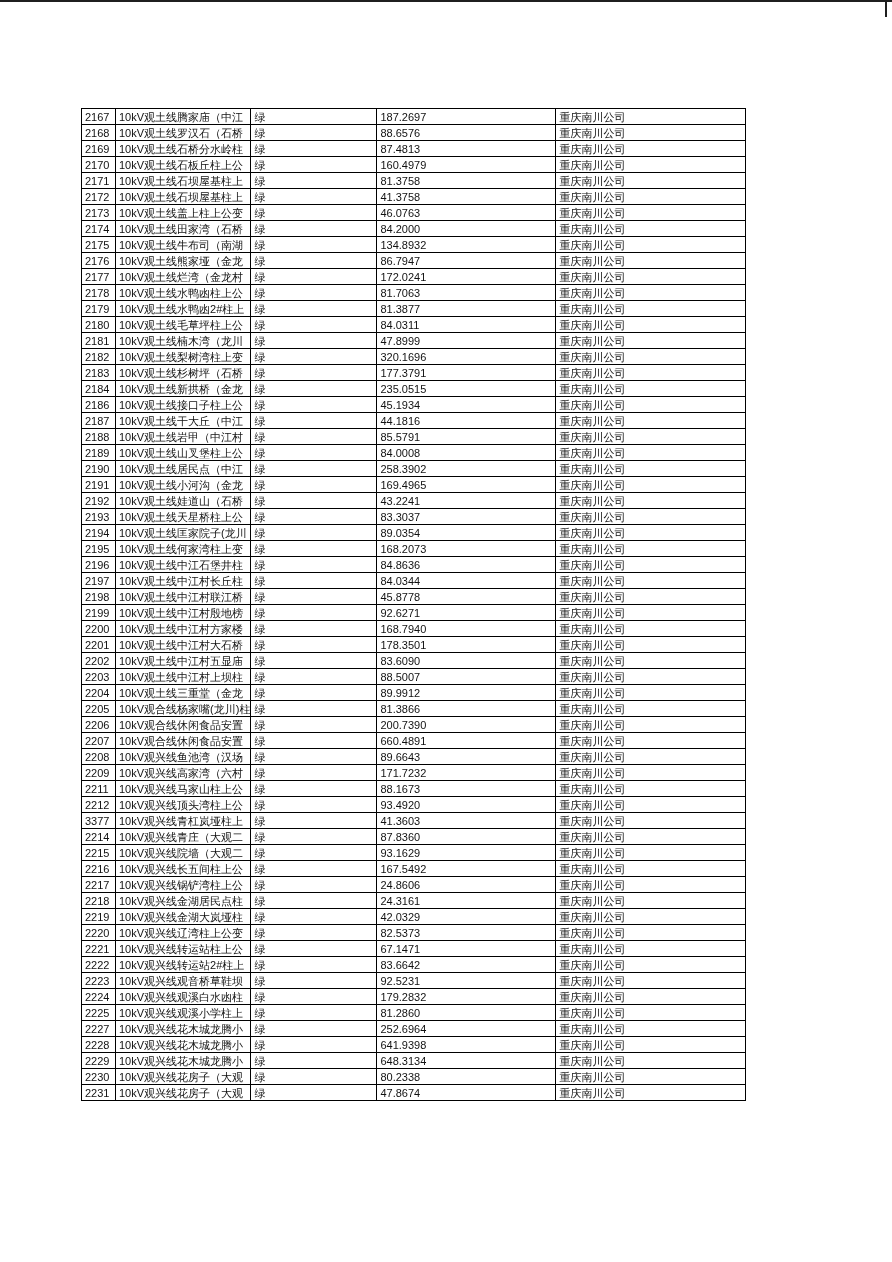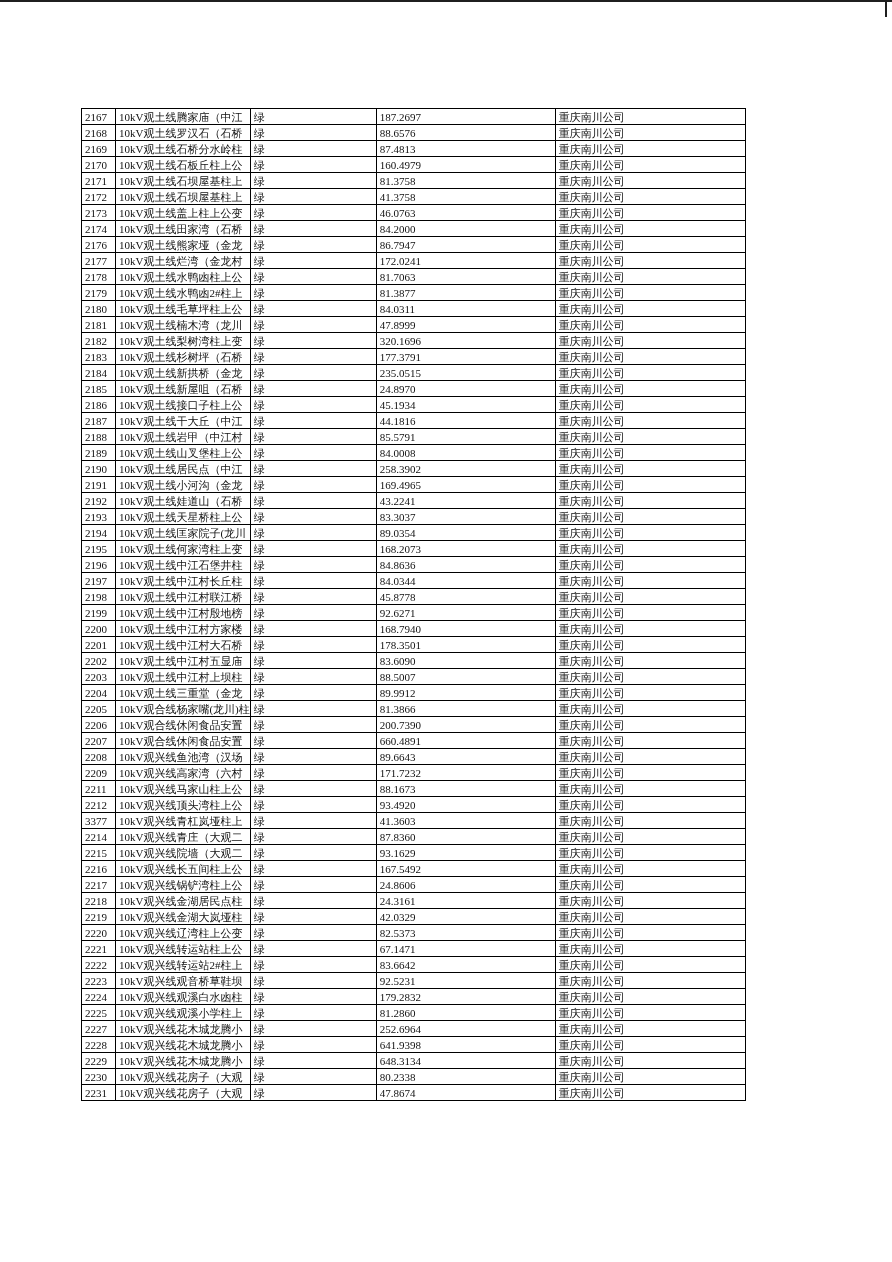--- a/index.html
+++ b/index.html
@@ -30,21 +30,20 @@
     width: 2px;
     height: 17px;
     background: #1f1f1f;
   }
   table.data-table {
     position: absolute;
     left: 81px;
     top: 108px;
     border-collapse: collapse;
     table-layout: fixed;
-    font-family: Liberation Serif, serif;
   }
   table.data-table td {
     box-sizing: border-box;
     border: 1px solid #000000;
     height: 16px;
     padding: 0 0 0 3px;
     font-size: 11px;
     line-height: 14px;
     color: #111111;
     white-space: nowrap;
@@ -115,20 +114,27 @@
           <td class="col-company">重庆南川公司</td>
         </tr>
         <tr>
           <td class="col-row-id">2174</td>
           <td class="col-line-name">10kV观土线田家湾（石桥</td>
           <td class="col-status">绿</td>
           <td class="col-value">84.2000</td>
           <td class="col-company">重庆南川公司</td>
         </tr>
         <tr>
+          <td class="col-row-id">2175</td>
+          <td class="col-line-name">10kV观土线牛布司（南湖</td>
+          <td class="col-status">绿</td>
+          <td class="col-value">134.8932</td>
+          <td class="col-company">重庆南川公司</td>
+        </tr>
+        <tr>
           <td class="col-row-id">2176</td>
           <td class="col-line-name">10kV观土线熊家垭（金龙</td>
           <td class="col-status">绿</td>
           <td class="col-value">86.7947</td>
           <td class="col-company">重庆南川公司</td>
         </tr>
         <tr>
           <td class="col-row-id">2177</td>
           <td class="col-line-name">10kV观土线烂湾（金龙村</td>
           <td class="col-status">绿</td>
@@ -175,27 +181,20 @@
           <td class="col-line-name">10kV观土线杉树坪（石桥</td>
           <td class="col-status">绿</td>
           <td class="col-value">177.3791</td>
           <td class="col-company">重庆南川公司</td>
         </tr>
         <tr>
           <td class="col-row-id">2184</td>
           <td class="col-line-name">10kV观土线新拱桥（金龙</td>
           <td class="col-status">绿</td>
           <td class="col-value">235.0515</td>
-          <td class="col-company">重庆南川公司</td>
-        </tr>
-        <tr>
-          <td class="col-row-id">2185</td>
-          <td class="col-line-name">10kV观土线新屋咀（石桥</td>
-          <td class="col-status">绿</td>
-          <td class="col-value">24.8970</td>
           <td class="col-company">重庆南川公司</td>
         </tr>
         <tr>
           <td class="col-row-id">2186</td>
           <td class="col-line-name">10kV观土线接口子柱上公</td>
           <td class="col-status">绿</td>
           <td class="col-value">45.1934</td>
           <td class="col-company">重庆南川公司</td>
         </tr>
         <tr>

